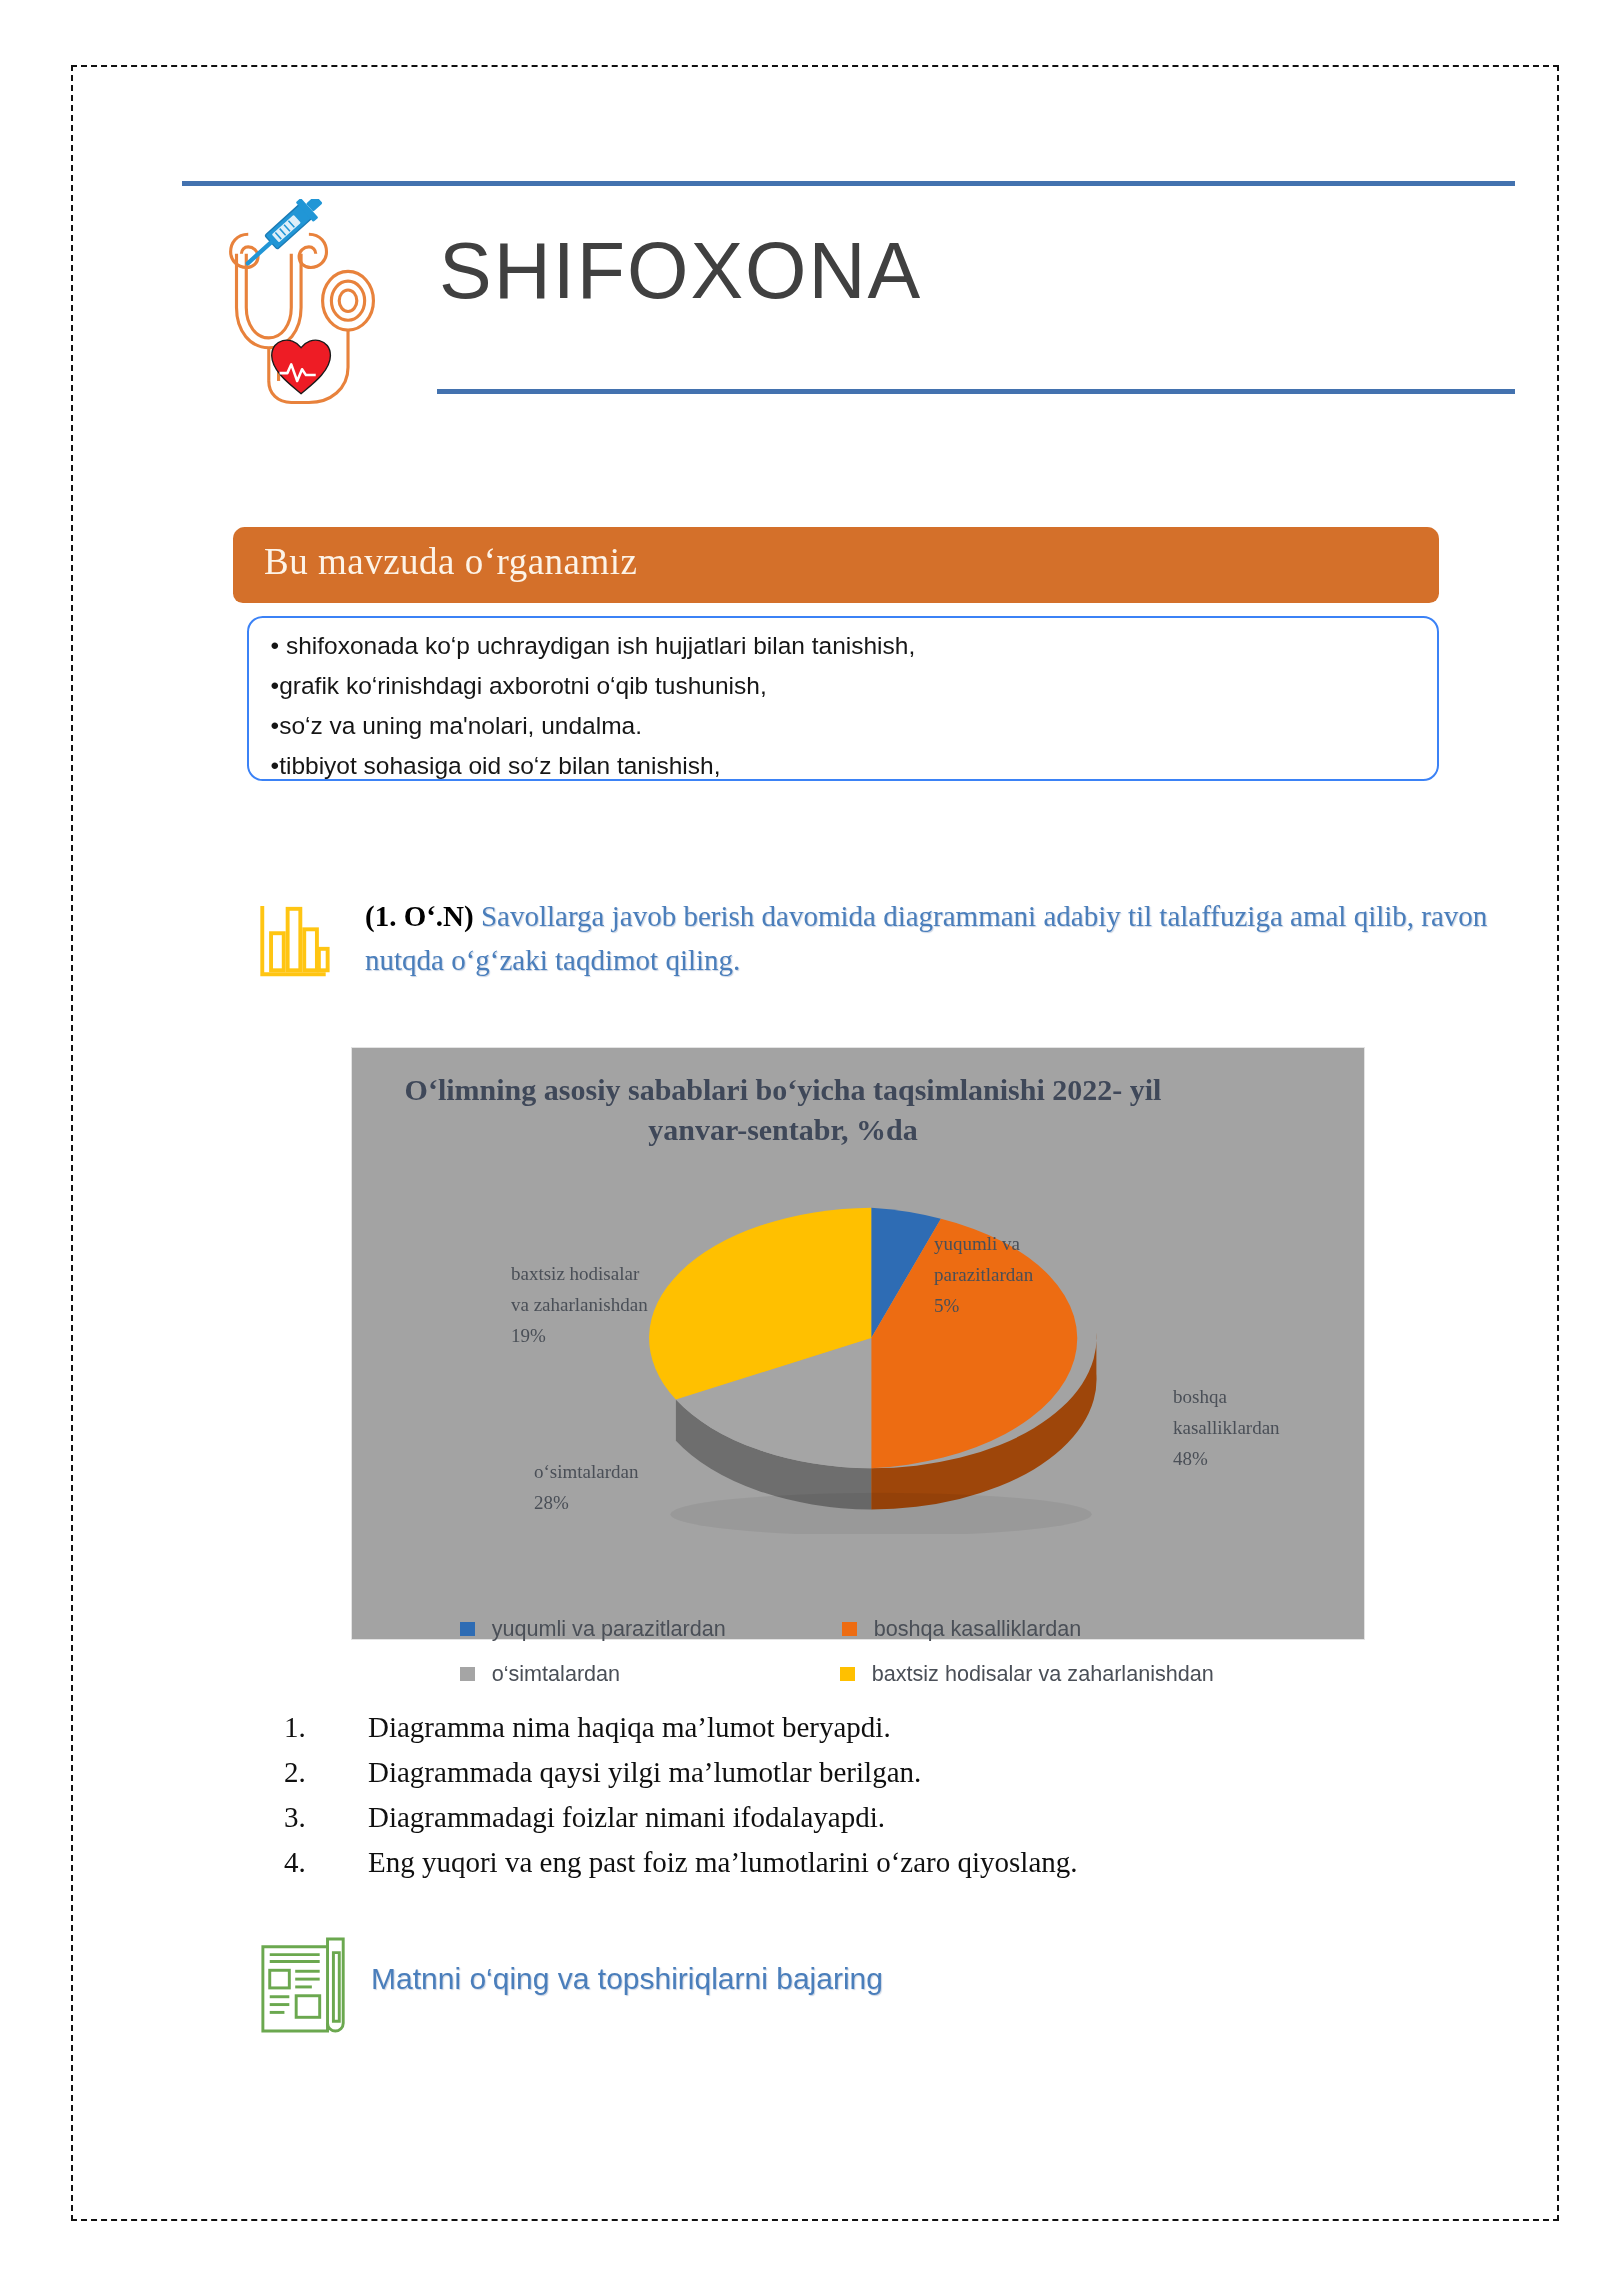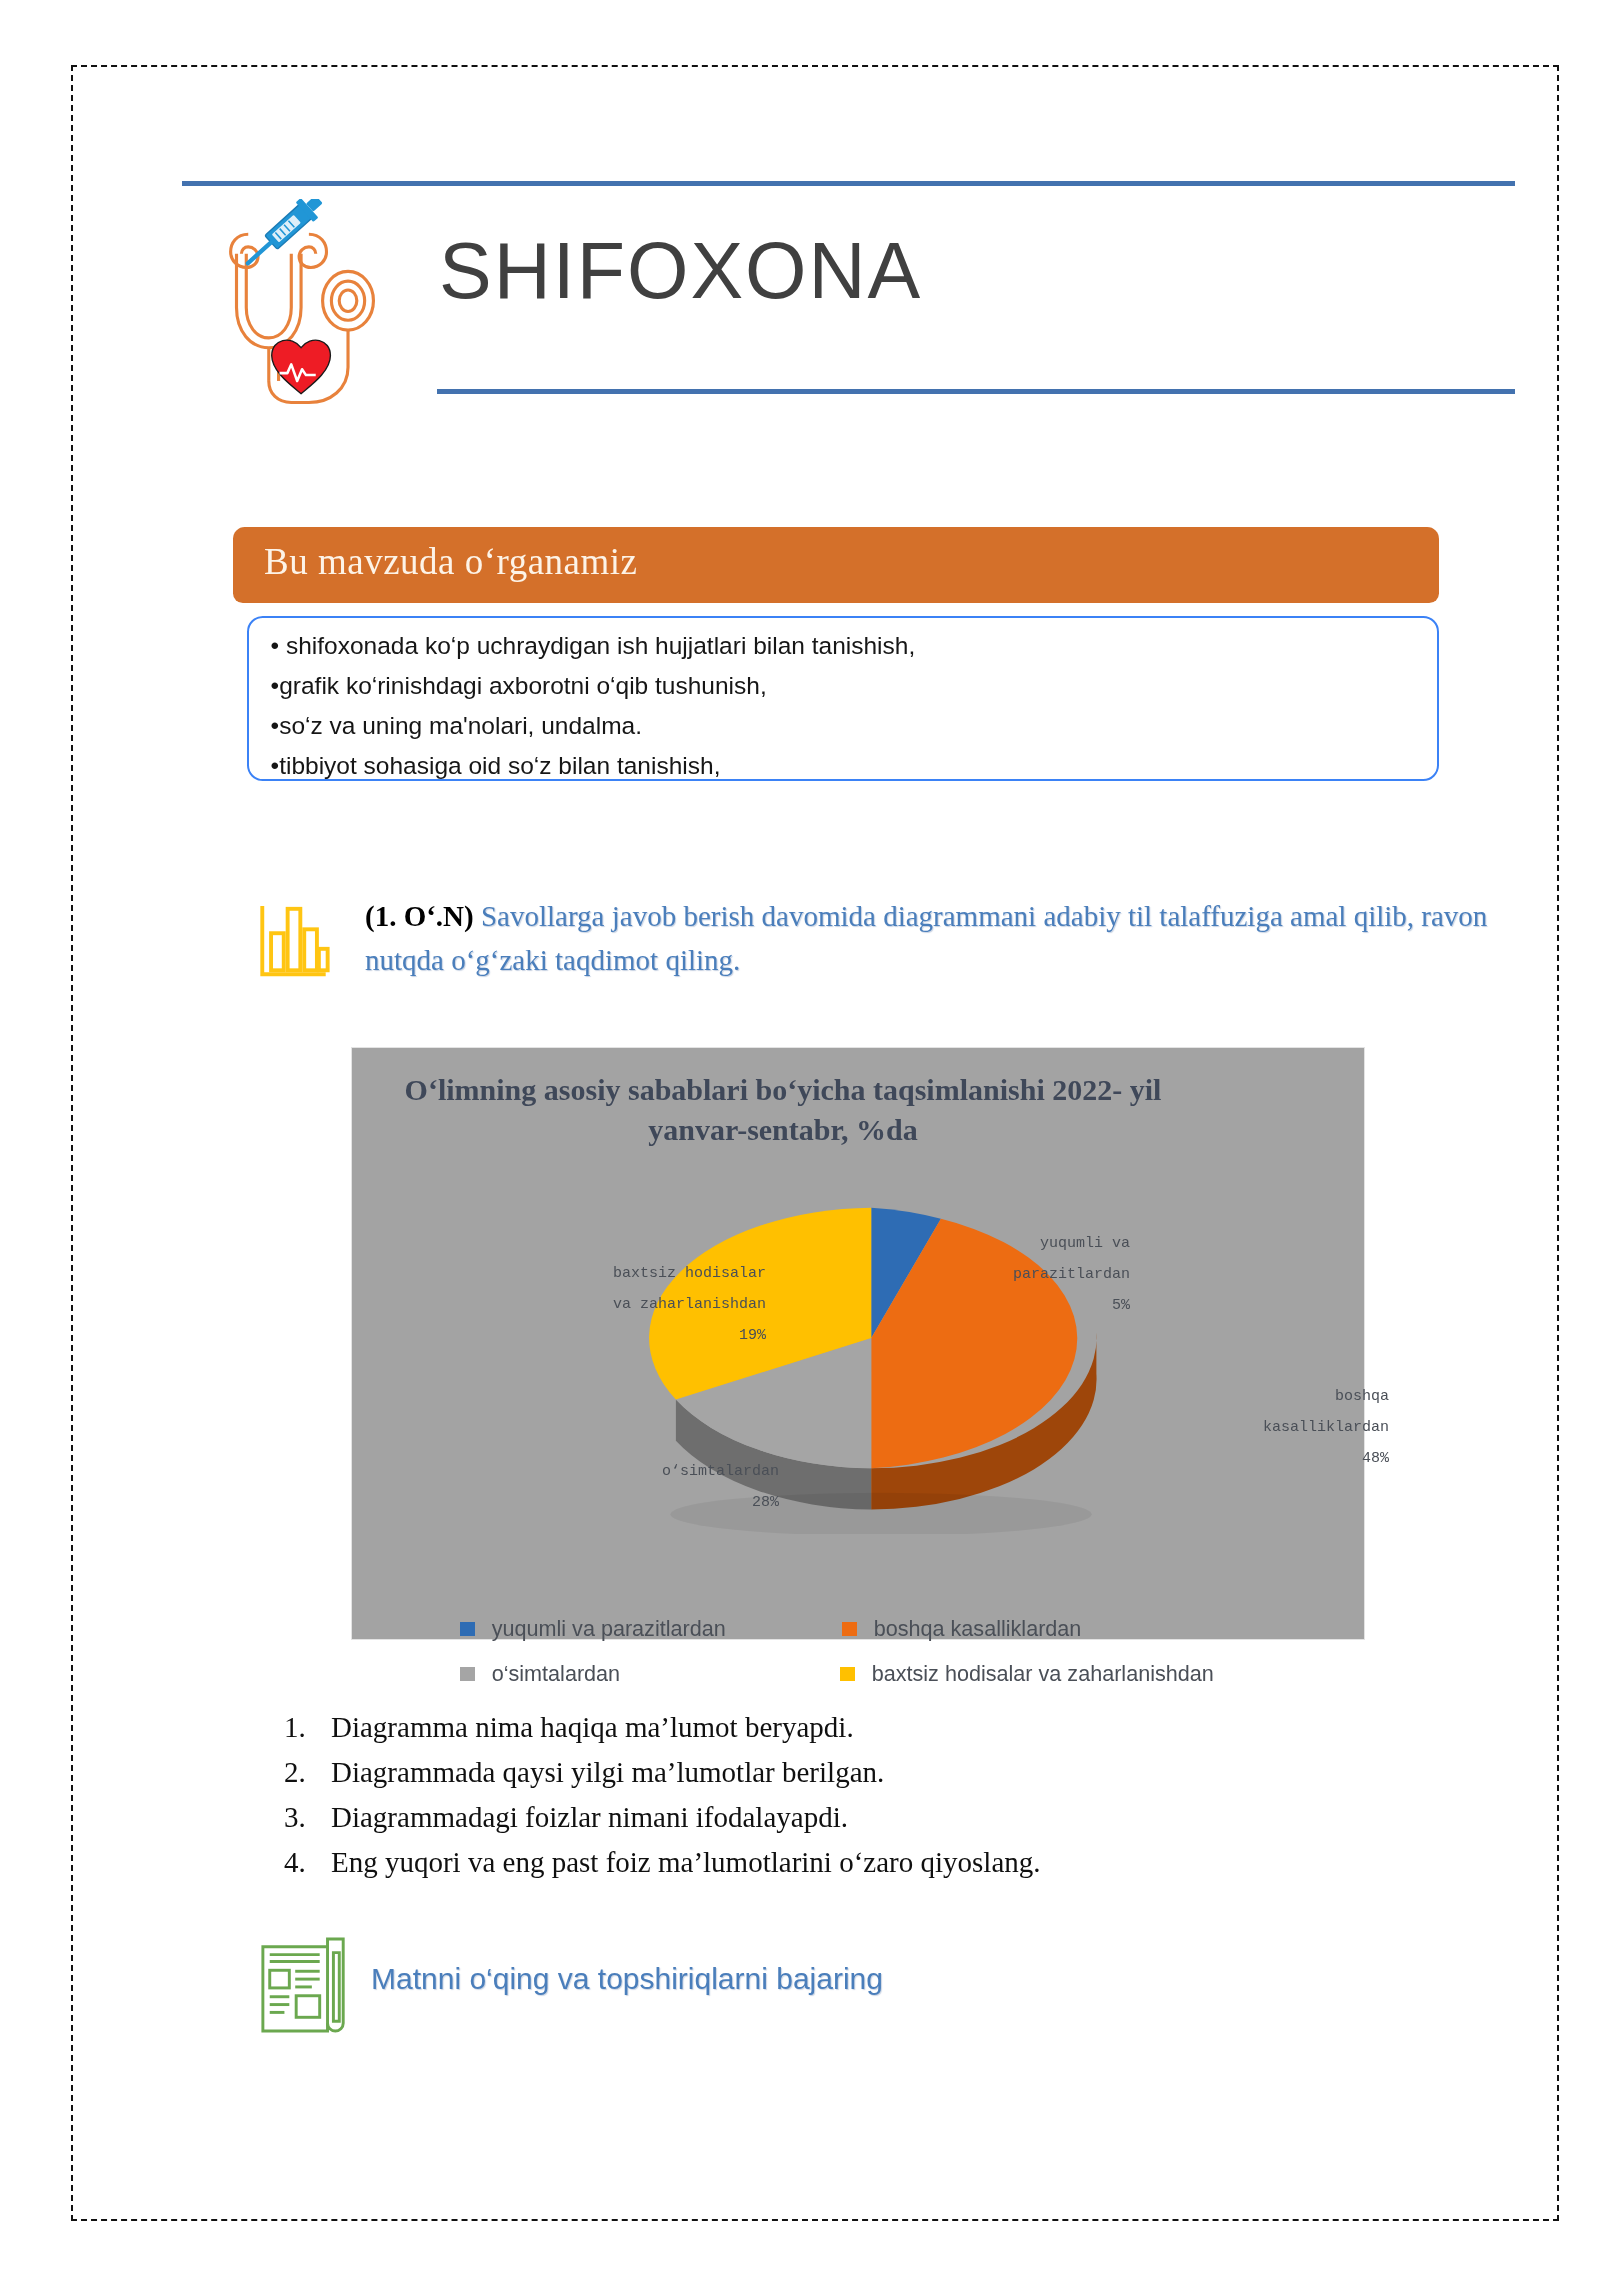--- a/index.html
+++ b/index.html
@@ -163,25 +163,25 @@
     position: absolute;
     left: 0;
     top: 94px;
     width: 1014px;
     height: 392px;
   }
 
   
   .pie-label {
     position: absolute;
-    font-family: Liberation Mono, monospace;
-    font-size: 15px;
+    font-family: Liberation Serif, serif;
+    font-size: 19px;
     line-height: 31px;
     color: #4A4F57;
-    text-align: right;
+    text-align: left;
     white-space: nowrap;
   }
   .lbl-yuq  { left: 582px; top: 86px;  width: 196px; }
   .lbl-bax  { left: 159px; top: 116px; width: 255px; }
   .lbl-bos  { left: 821px; top: 239px; width: 216px; }
   .lbl_osim { left: 182px; top: 314px; width: 245px; }
 
   
   .legend {
     position: absolute;
@@ -214,21 +214,21 @@
     width: 1127px;
   }
   .q-row {
     display: flex;
     font-family: "Liberation Serif", serif;
     font-size: 29px;
     line-height: 45px;
     color: #101010;
   }
   .q-num { width: 47px; flex: none; }
-  .q-txt { white-space: nowrap; }
+  .q-txt { white-space: nowrap; margin-left: 37px; }
 
   
   .task2 {
     position: absolute;
     left: 257px;
     top: 1931px;
     width: 882px;
     height: 108px;
   }
   .task2-icon {

